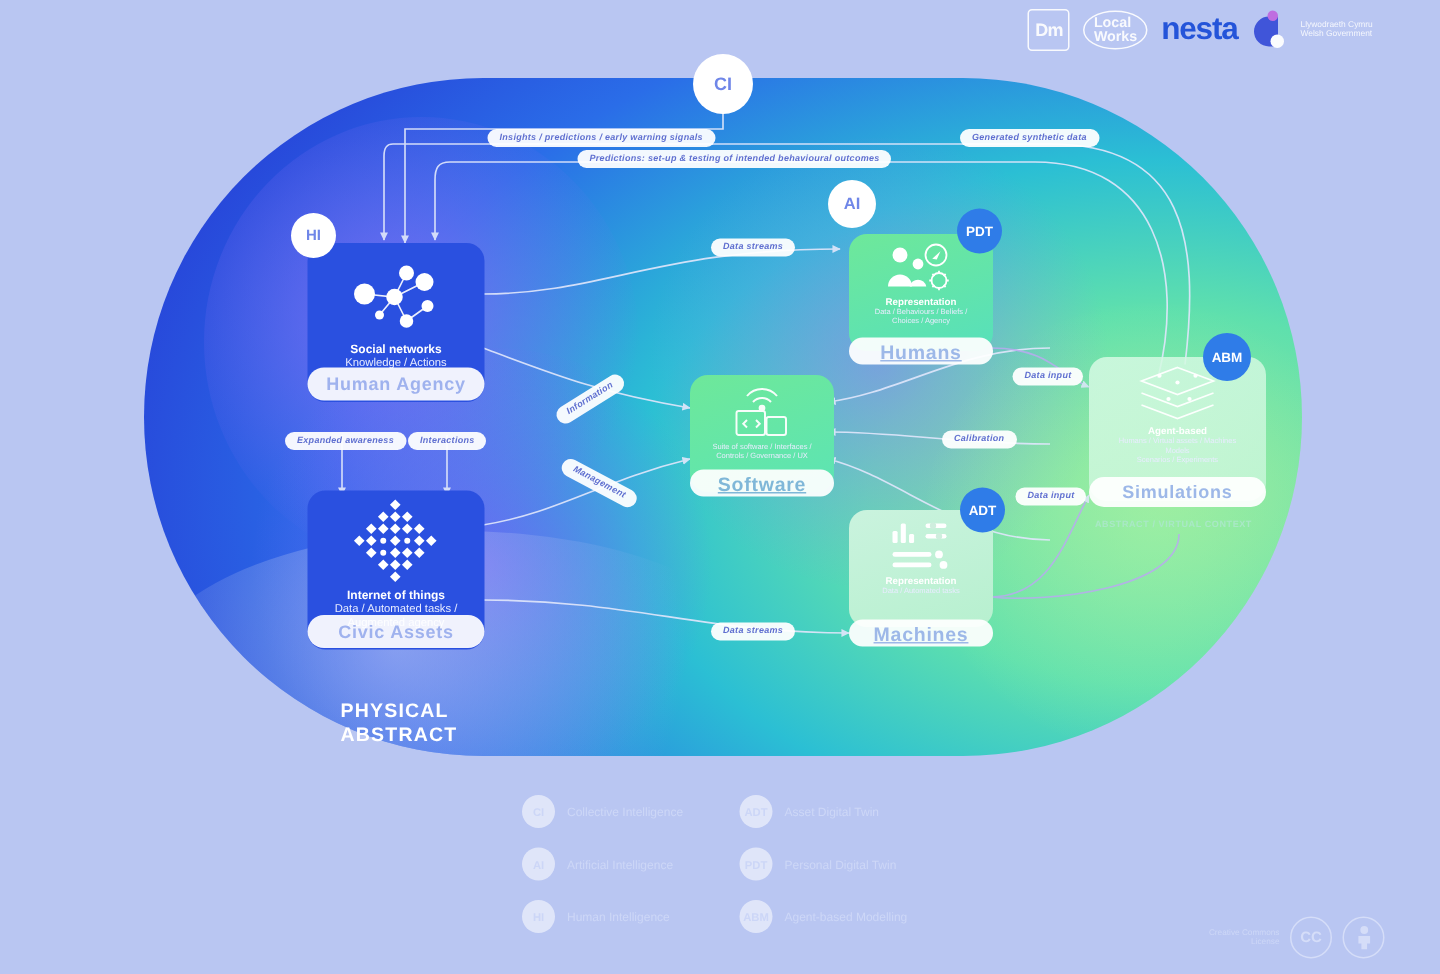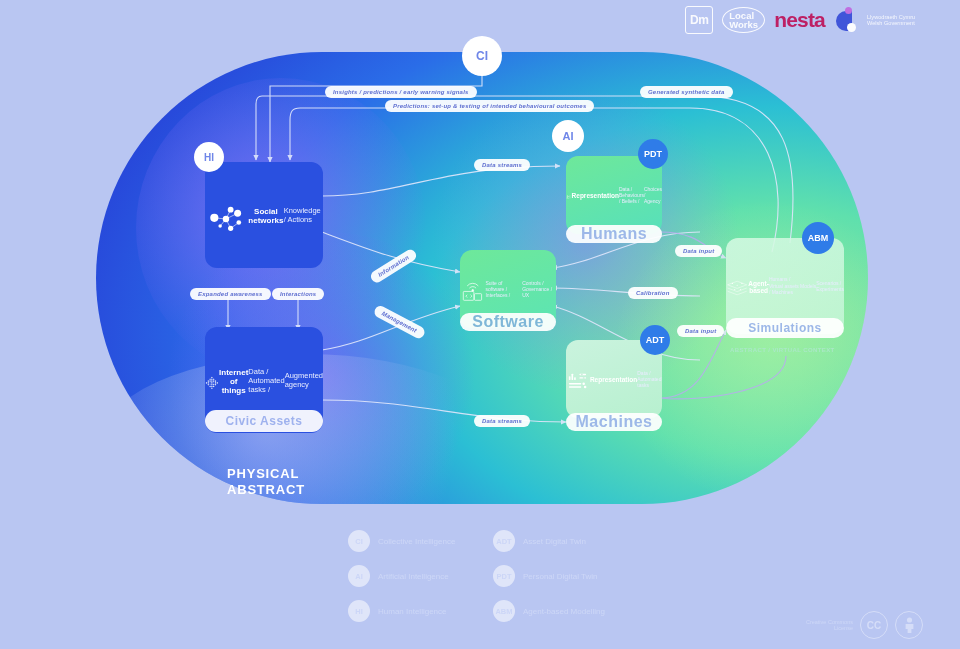--- a/index.html
+++ b/index.html
@@ -11,21 +11,21 @@
   }
   .stage{position:absolute;left:0;top:0;width:937px;height:649px;}
 
   
   .logobar{position:absolute;right:8px;top:6px;display:flex;align-items:center;gap:9px;}
   .logo-dm{width:26px;height:26px;border:1.5px solid #fff;border-radius:3px;
     color:#fff;font-size:12px;font-weight:bold;display:flex;align-items:center;justify-content:center;
     letter-spacing:-.5px;opacity:.92;}
   .logo-local{color:#fff;font-size:9.5px;font-weight:bold;line-height:9px;text-align:left;
     border:1.5px solid #fff;border-radius:50%;padding:3px 6px;opacity:.92;}
-  .logo-nesta{color:#be185d;font-size:21px;font-weight:bold;letter-spacing:-.8px;opacity:.95;}
+  .logo-nesta{color:#1d4ed8;font-size:21px;font-weight:bold;letter-spacing:-.8px;opacity:.95;}
   .logo-mark{width:24px;height:26px;position:relative;opacity:.95;}
   .logo-mark i{position:absolute;display:block;border-radius:50%;}
   .logo-mark .b1{left:2px;top:4px;width:16px;height:20px;background:#3a4fd8;border-radius:10px 0 0 10px;}
   .logo-mark .b2{left:11px;top:0;width:7px;height:7px;background:#c06ae0;}
   .logo-mark .b3{left:13px;top:16px;width:9px;height:9px;background:#fff;}
   .logo-partner{color:#fff;font-size:5.6px;line-height:6.4px;opacity:.85;max-width:62px;}
 
   
   .pill{
     position:absolute;left:96px;top:52px;width:772px;height:452px;
@@ -41,37 +41,37 @@
     background:radial-gradient(circle at 50% 50%, rgba(150,120,250,.55), rgba(150,120,250,0) 70%);}
   .pill .blobD{position:absolute;left:520px;top:150px;width:300px;height:300px;border-radius:50%;
     background:radial-gradient(circle at 50% 50%, rgba(160,245,170,.5), rgba(160,245,170,0) 72%);}
   .pill .haze{position:absolute;left:0;bottom:-40px;width:420px;height:190px;border-radius:50%;
     background:radial-gradient(circle at 40% 40%, rgba(185,198,242,.55), rgba(185,198,242,0) 70%);}
 
   
   svg.wires{position:absolute;left:0;top:0;width:960px;height:649px;pointer-events:none;}
 
   
-  .node{position:absolute;border-radius:12px;display:flex;flex-direction:row;
+  .node{position:absolute;border-radius:12px;display:flex;flex-direction:column;
     align-items:center;justify-content:flex-start;}
   .node .ttl{color:#fff;font-weight:bold;text-align:center;}
   .node .sub{color:#e8ecff;}
   .chip{position:absolute;background:rgba(255,255,255,.93);border-radius:13px;
     display:flex;align-items:center;justify-content:center;}
   .chip span{font-weight:bold;letter-spacing:.5px;}
 
   .big{width:118px;height:106px;background:#2a50e0;}
   .big .ttl{font-size:8px;margin-top:2px;}
   .big .sub{font-size:7.5px;line-height:9px;}
   .big-chip{width:118px;height:22px;color:#9fb2ee;font-size:12px;}
 
   .sm{width:96px;height:78px;}
   .sm .ttl{font-size:6.5px;}
   .sm .sub{font-size:5px;line-height:6px;}
-  .sm-chip{width:96px;height:18px;font-size:16px;}
+  .sm-chip{width:96px;height:18px;font-size:13px;text-decoration:underline;}
 
   
   .badge{position:absolute;border-radius:50%;display:flex;align-items:center;justify-content:center;
     color:#fff;font-weight:bold;}
   .badge-w{background:#fff;color:#6f86e8;}
 
   
   .lbl{position:absolute;background:rgba(255,255,255,.94);border-radius:9px;
     color:#5f6fd0;font-size:6px;font-style:italic;font-weight:bold;
     padding:3px 8px;white-space:nowrap;letter-spacing:.2px;}
@@ -174,20 +174,23 @@
           <circle cx="36" cy="28" r="5.5"></circle>
         <circle cx="44" cy="12" r="5"></circle>
           <circle cx="56" cy="18" r="6"></circle>
         <circle cx="44" cy="44" r="4.5"></circle>
           <circle cx="58" cy="34" r="4"></circle>
         <circle cx="26" cy="40" r="3"></circle>
       </g>
     </svg>
     <div class="ttl">Social networks</div>
     <div class="sub">Knowledge / Actions</div>
+  </div>
+  <div class="chip big-chip" style="left:205px;top:245px;">
+    <span>Human Agency</span>
   </div>
   <div class="badge badge-w" style="left:194px;top:142px;width:30px;height:30px;font-size:10px;">
     <span>HI</span>
   </div>
 
   <div class="node big" style="left:205px;top:327px;">
     <svg width="62" height="58" viewBox="0 0 62 58" style="margin-top:5px;">
       <g fill="#fff">
         <g id="lat"></g>
         <rect x="28" y="2" width="5" height="5" transform="rotate(45 30.5 4.5)"></rect>

